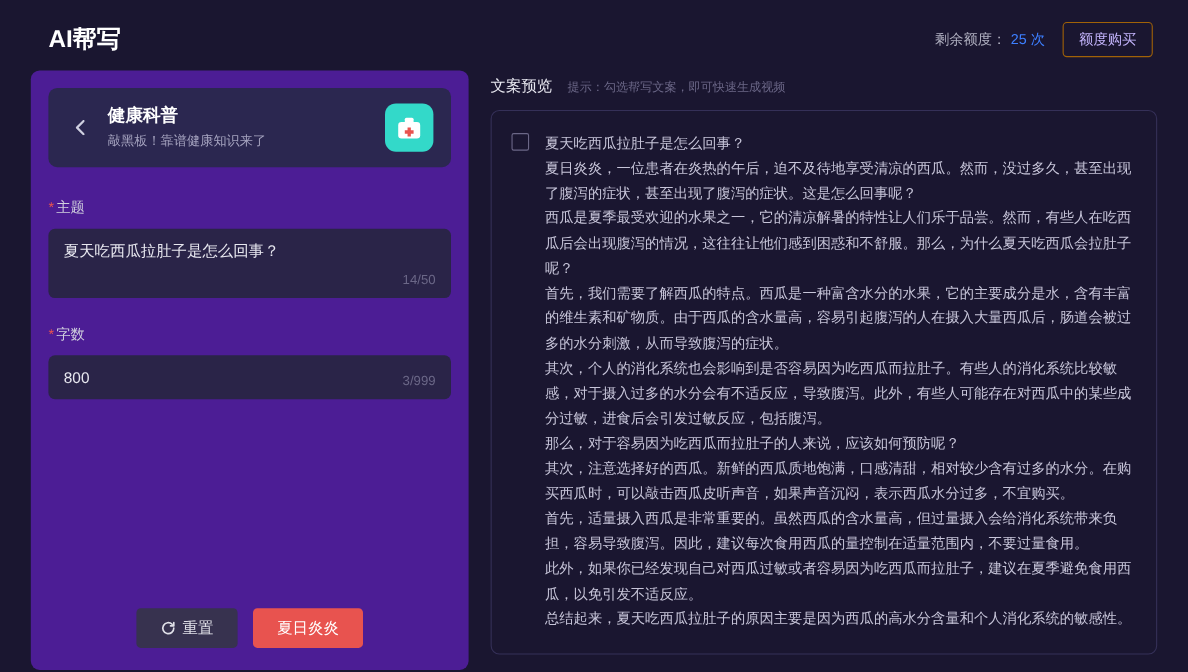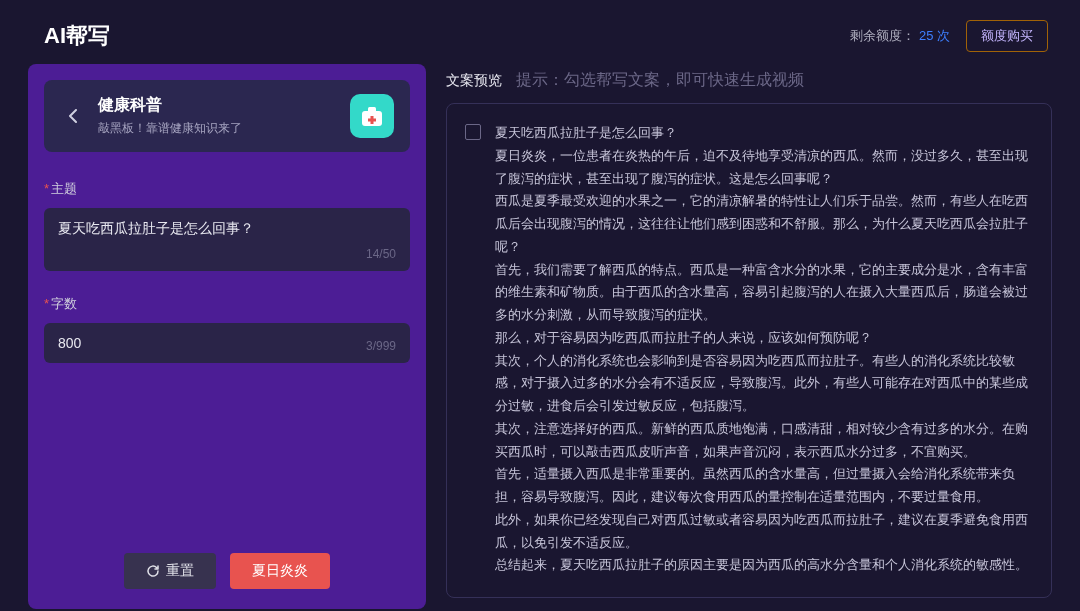--- a/index.html
+++ b/index.html
@@ -133,21 +133,21 @@
       cursor: pointer;
     }
     .right-panel { flex: 1; }
     .preview-header {
       display: flex;
       align-items: baseline;
       gap: 14px;
       padding: 6px 0 12px 0;
     }
     .preview-title { color: #e8e8f0; font-size: 14px; }
-    .preview-hint { color: #6b6787; font-size: 16px; }
+    .preview-hint { color: #6b6787; font-size: 11px; }
     .preview-box {
       border: 1px solid #353058;
       border-radius: 8px;
       padding: 18px;
       display: flex;
       gap: 14px;
       height: 495px;
     }
     .checkbox {
       width: 16px;
@@ -233,22 +233,22 @@
       <div class="preview-title">文案预览</div>
       <div class="preview-hint">提示：勾选帮写文案，即可快速生成视频</div>
     </div>
     <div class="preview-box">
       <div class="checkbox"></div>
       <div class="preview-text" id="preview-text">
           <p>夏天吃西瓜拉肚子是怎么回事？</p>
           <p>夏日炎炎，一位患者在炎热的午后，迫不及待地享受清凉的西瓜。然而，没过多久，甚至出现了腹泻的症状，甚至出现了腹泻的症状。这是怎么回事呢？</p>
           <p>西瓜是夏季最受欢迎的水果之一，它的清凉解暑的特性让人们乐于品尝。然而，有些人在吃西瓜后会出现腹泻的情况，这往往让他们感到困惑和不舒服。那么，为什么夏天吃西瓜会拉肚子呢？</p>
           <p>首先，我们需要了解西瓜的特点。西瓜是一种富含水分的水果，它的主要成分是水，含有丰富的维生素和矿物质。由于西瓜的含水量高，容易引起腹泻的人在摄入大量西瓜后，肠道会被过多的水分刺激，从而导致腹泻的症状。</p>
+          <p>其次，个人的消化系统也会影响到是否容易因为吃西瓜而拉肚子。有些人的消化系统比较敏感，对于摄入过多的水分会有不适反应，导致腹泻。此外，有些人可能存在对西瓜中的某些成分过敏，进食后会引发过敏反应，包括腹泻。</p>
           <p>那么，对于容易因为吃西瓜而拉肚子的人来说，应该如何预防呢？</p>
-          <p>其次，个人的消化系统也会影响到是否容易因为吃西瓜而拉肚子。有些人的消化系统比较敏感，对于摄入过多的水分会有不适反应，导致腹泻。此外，有些人可能存在对西瓜中的某些成分过敏，进食后会引发过敏反应，包括腹泻。</p>
           <p>其次，注意选择好的西瓜。新鲜的西瓜质地饱满，口感清甜，相对较少含有过多的水分。在购买西瓜时，可以敲击西瓜皮听声音，如果声音沉闷，表示西瓜水分过多，不宜购买。</p>
           <p>首先，适量摄入西瓜是非常重要的。虽然西瓜的含水量高，但过量摄入会给消化系统带来负担，容易导致腹泻。因此，建议每次食用西瓜的量控制在适量范围内，不要过量食用。</p>
           <p>此外，如果你已经发现自己对西瓜过敏或者容易因为吃西瓜而拉肚子，建议在夏季避免食用西瓜，以免引发不适反应。</p>
           <p>总结起来，夏天吃西瓜拉肚子的原因主要是因为西瓜的高水分含量和个人消化系统的敏感性。为了避免腹泻的发生，我们应该适量摄入西瓜，选择好的西瓜，并且对于容易因为吃西瓜而拉肚子的人来说，最好避免食用西瓜。让我们在夏天享受西瓜的同时，也要注意自己的身体健康。</p>
         </div>
     </div>
   </div>
 </div>
 
 </body></html>

